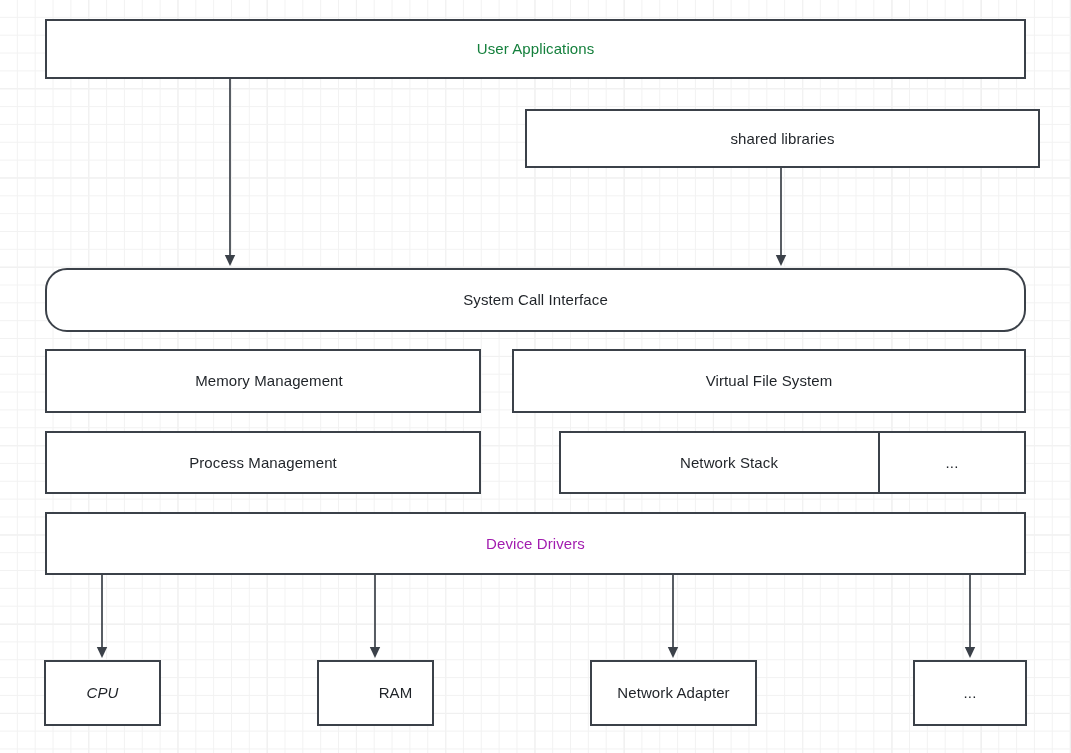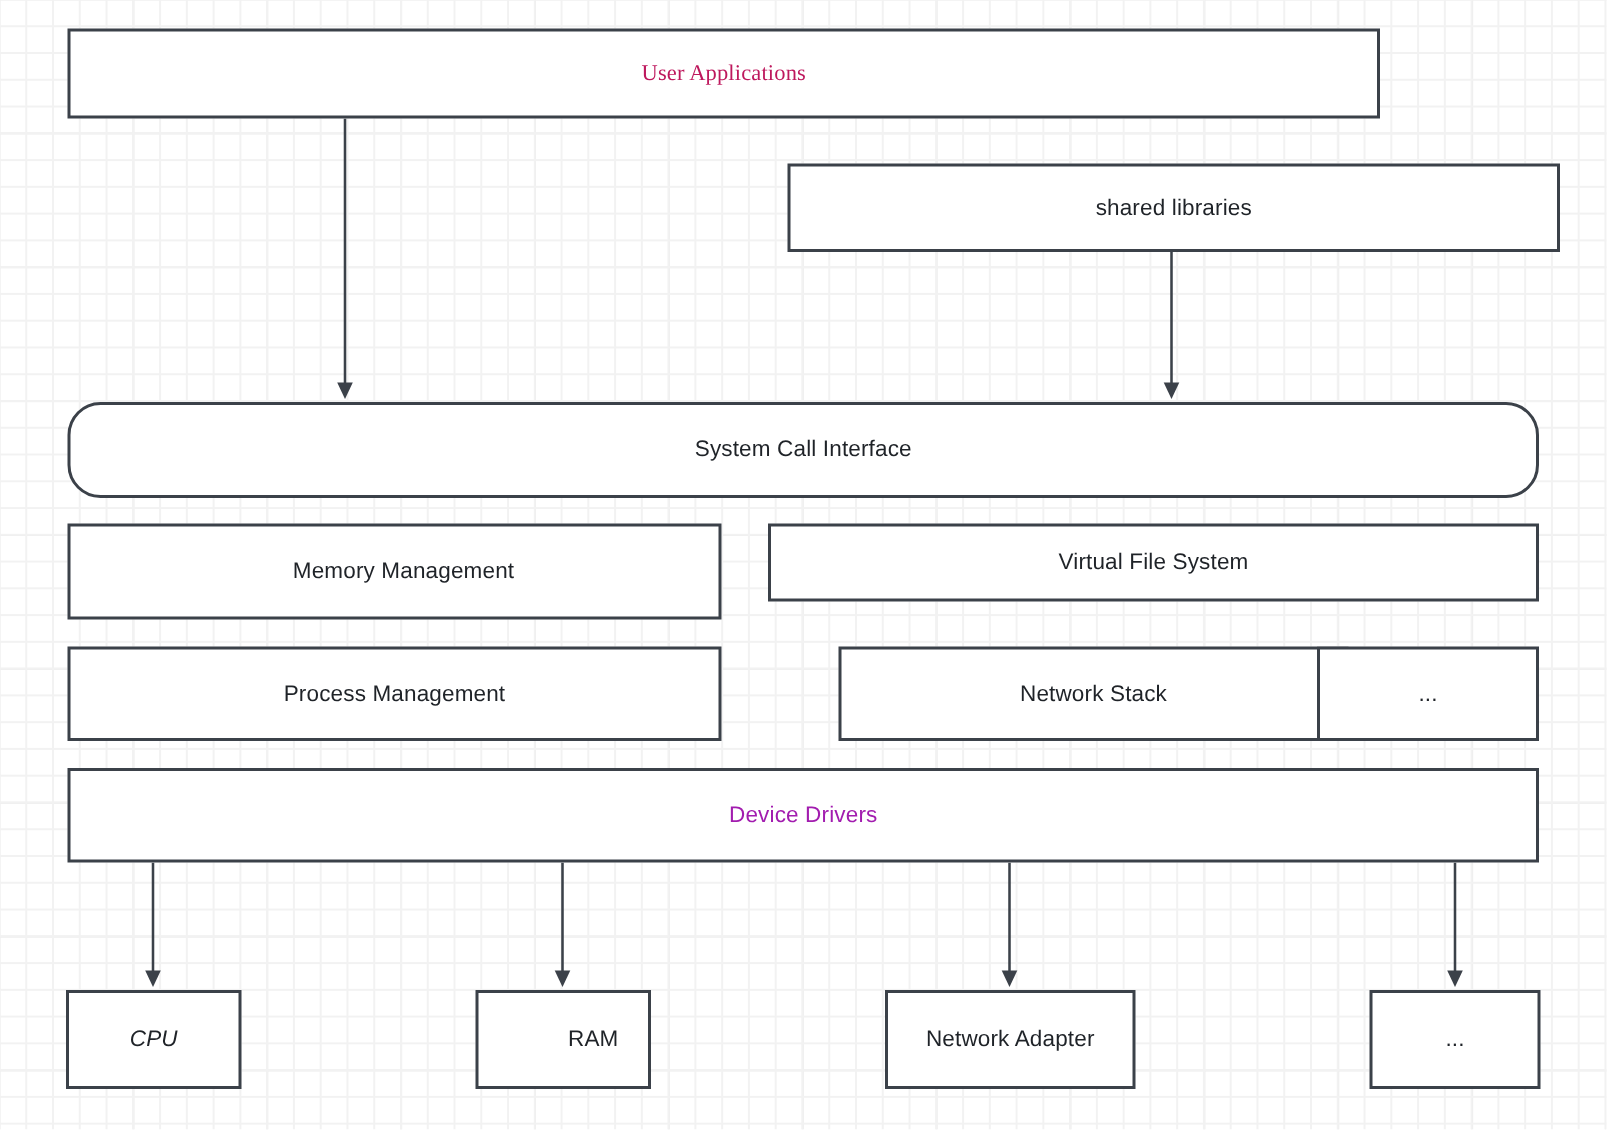--- a/index.html
+++ b/index.html
@@ -80,33 +80,33 @@
       <g>
         <line x1="673" y1="575" x2="673" y2="649" stroke="#3b4149" stroke-width="1.7"></line>
         <polygon points="667.8,647 678.2,647 673,658" fill="#3b4149"></polygon>
       </g>
       <g>
         <line x1="970" y1="575" x2="970" y2="649" stroke="#3b4149" stroke-width="1.7"></line>
         <polygon points="964.8,647 975.2,647 970,658" fill="#3b4149"></polygon>
       </g>
     </svg>
   <div id="node-layer">
-      <div class="node" style="left: 45px; top: 19px; width: 875px; height: 60px; border-color: rgb(59, 65, 73); background: rgb(255, 255, 255); color: #be185d; font-family: Liberation Serif, serif;">
+      <div class="node" style="left: 45px; top: 19px; width: 981px; height: 60px; border-color: rgb(59, 65, 73); background: rgb(255, 255, 255); color: #15803d;">
         <span class="node-label">User Applications</span>
       </div>
       <div class="node" style="left: 525px; top: 109px; width: 515px; height: 59px; border-color: rgb(59, 65, 73); background: rgb(255, 255, 255); color: rgb(31, 35, 40);">
         <span class="node-label">shared libraries</span>
       </div>
       <div class="node" style="left: 45px; top: 268px; width: 981px; height: 64px; border-color: rgb(59, 65, 73); background: rgb(255, 255, 255); color: rgb(31, 35, 40); border-radius: 22px;">
         <span class="node-label">System Call Interface</span>
       </div>
       <div class="node" style="left: 45px; top: 349px; width: 436px; height: 64px; border-color: rgb(59, 65, 73); background: rgb(255, 255, 255); color: rgb(31, 35, 40); padding-left: 12px;">
         <span class="node-label">Memory Management</span>
       </div>
-      <div class="node" style="left: 512px; top: 349px; width: 514px; height: 52px; border-color: rgb(59, 65, 73); background: rgb(255, 255, 255); color: rgb(31, 35, 40);">
+      <div class="node" style="left: 512px; top: 349px; width: 514px; height: 64px; border-color: rgb(59, 65, 73); background: rgb(255, 255, 255); color: rgb(31, 35, 40);">
         <span class="node-label">Virtual File System</span>
       </div>
       <div class="node" style="left: 45px; top: 431px; width: 436px; height: 63px; border-color: rgb(59, 65, 73); background: rgb(255, 255, 255); color: rgb(31, 35, 40);">
         <span class="node-label">Process Management</span>
       </div>
       <div class="node" style="left: 512px; top: 431px; width: 340px; height: 63px; border-color: rgb(59, 65, 73); background: rgb(255, 255, 255); color: rgb(31, 35, 40); margin-left: 47px;">
         <span class="node-label">Network Stack</span>
       </div>
       <div class="node" style="left: 878px; top: 431px; width: 148px; height: 63px; border-color: rgb(59, 65, 73); background: rgb(255, 255, 255); color: rgb(31, 35, 40);">
         <span class="node-label">...</span>

